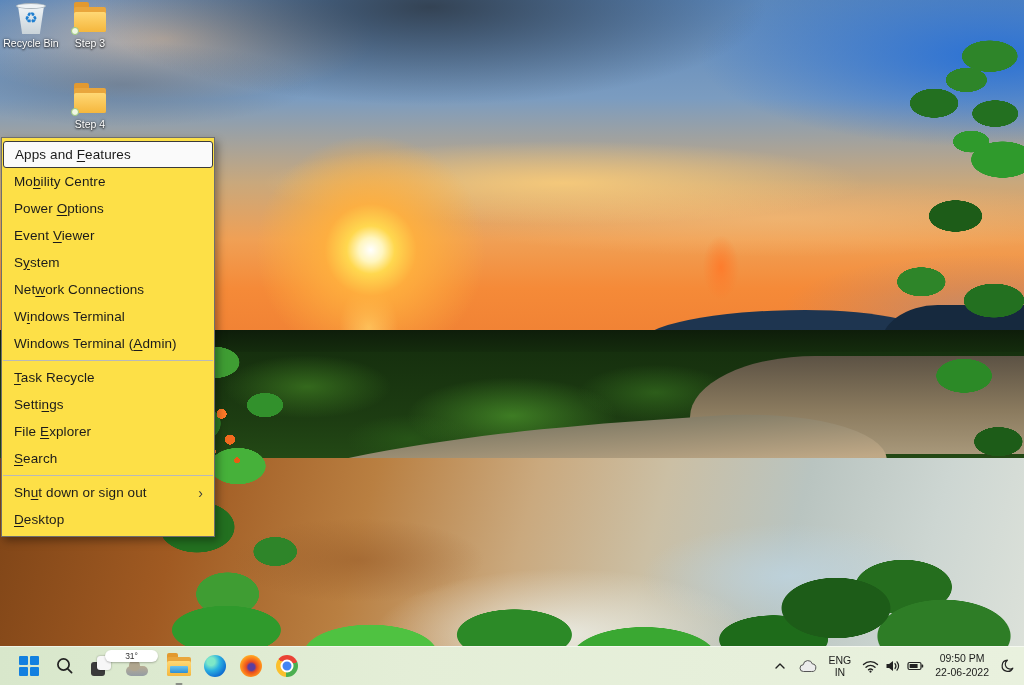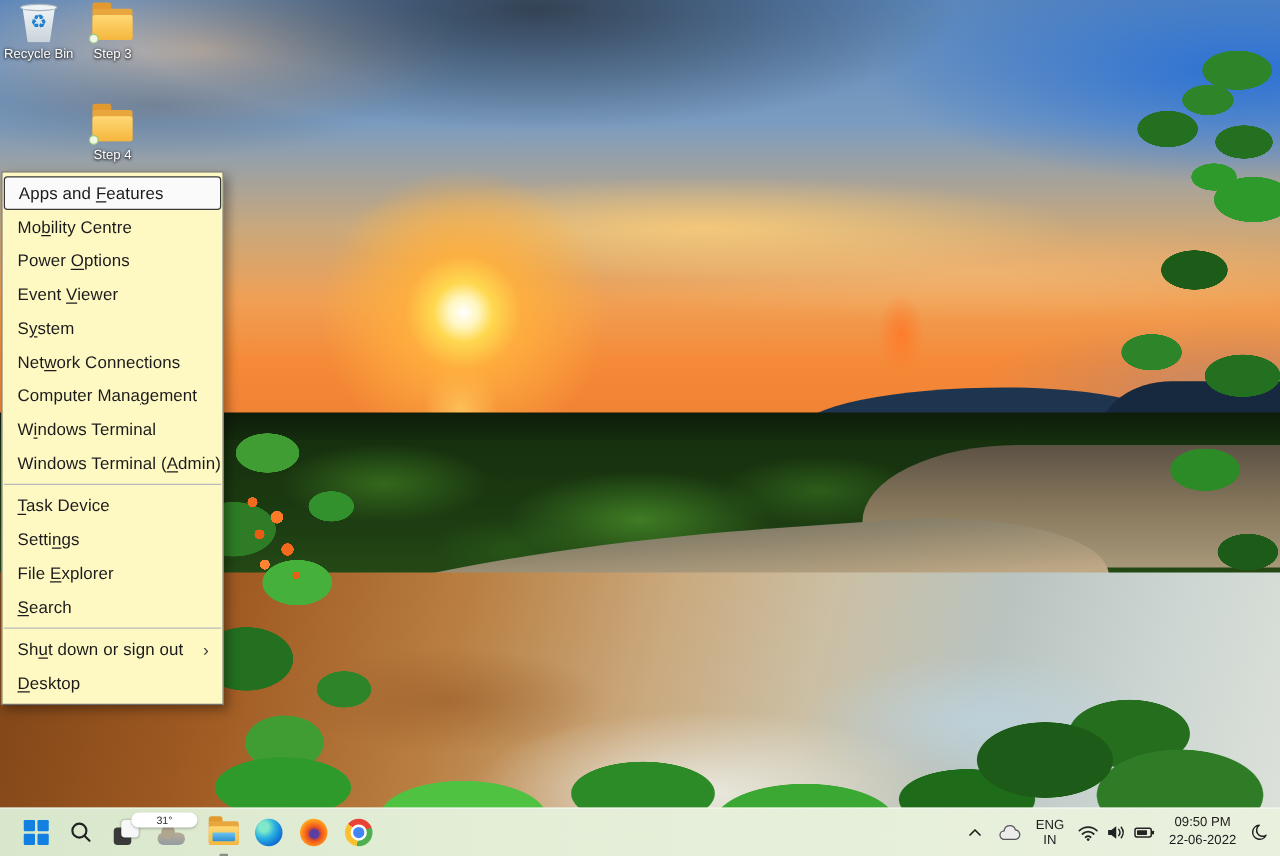--- a/index.html
+++ b/index.html
@@ -96,21 +96,21 @@
   .bin-rim{position:absolute;left:4px;top:0;width:30px;height:6px;border-radius:50%;background:#eef3f6;border:1px solid #aab4bb;box-sizing:border-box;}
   .bin-body{position:absolute;left:6px;top:3px;width:26px;height:28px;background:linear-gradient(180deg,#eef3f6,#c9d3d9);clip-path:polygon(0 0,100% 0,84% 100%,16% 100%);}
   .bin-glyph{position:absolute;left:0;right:0;top:7px;text-align:center;font-size:15px;color:#1f7fd0;line-height:1;}
   .folder{position:absolute;left:3px;top:4px;width:32px;height:25px;}
   .folder .tab{position:absolute;left:0;top:-5px;width:15px;height:7px;background:#e2992f;border-radius:2px 2px 0 0;}
   .folder .back{position:absolute;inset:0;background:#e9a63c;border-radius:2px;}
   .folder .front{position:absolute;left:0;right:0;bottom:0;height:20px;background:linear-gradient(180deg,#ffd875,#f5b73d);border-radius:2px;}
   .folder .sync{position:absolute;left:-3px;bottom:-3px;width:8px;height:8px;border-radius:50%;background:#eff8e4;border:1px solid #9cc97d;box-sizing:border-box;}
 
   
-  .winx{position:absolute;left:1px;top:137px;width:178px;background:#fef9c3;border:1px solid #6e6e6e;box-shadow:3px 4px 8px rgba(0,0,0,.35);padding:3px 0;box-sizing:border-box;z-index:5;font-size:13.5px;color:#1b1b1b;}
+  .winx{position:absolute;left:1px;top:137px;width:214px;background:#fde047;border:1px solid #6e6e6e;box-shadow:3px 4px 8px rgba(0,0,0,.35);padding:3px 0;box-sizing:border-box;z-index:5;font-size:13.5px;color:#1b1b1b;}
   .mi{height:27px;display:flex;align-items:center;padding:0 8px 0 11px;margin:0 1px;box-sizing:border-box;cursor:default;}
   .mi .lbl{white-space:nowrap;letter-spacing:.1px;}
   .mi u{text-underline-offset:2px;}
   .mi.focused{background:#fafafa;border:1.5px solid #3a3a3a;border-radius:3px;}
   .mi .spacer{flex:1;}
   .mi .chev{color:#3c3c3c;font-size:14px;line-height:1;padding-right:2px;}
   .msep{height:1px;background:#b9b9b9;margin:3px 1px;}
 
   
   .taskbar{position:absolute;left:0;bottom:0;width:1024px;height:39px;z-index:10;
@@ -206,31 +206,28 @@
     <div class="mi">
       <span class="lbl"><span>Event </span><u>V</u><span>iewer</span></span>
     </div>
     <div class="mi">
       <span class="lbl"><span>S</span><u>y</u><span>stem</span></span>
     </div>
     <div class="mi">
       <span class="lbl"><span>Net</span><u>w</u><span>ork Connections</span></span>
     </div>
     <div class="mi">
-      <span class="lbl"><span>Computer Mana</span><u>g</u><span>ement</span></span>
-    </div>
-    <div class="mi">
       <span class="lbl"><span>W</span><u>i</u><span>ndows Terminal</span></span>
     </div>
     <div class="mi">
       <span class="lbl"><span>Windows Terminal (</span><u>A</u><span>dmin)</span></span>
     </div>
     <div class="msep"></div>
     <div class="mi">
-      <span class="lbl"><span></span><u>T</u><span>ask Device</span></span>
+      <span class="lbl"><span></span><u>T</u><span>ask Recycle</span></span>
     </div>
     <div class="mi">
       <span class="lbl"><span>Setti</span><u>n</u><span>gs</span></span>
     </div>
     <div class="mi">
       <span class="lbl"><span>File </span><u>E</u><span>xplorer</span></span>
     </div>
     <div class="mi">
       <span class="lbl"><span></span><u>S</u><span>earch</span></span>
     </div>

